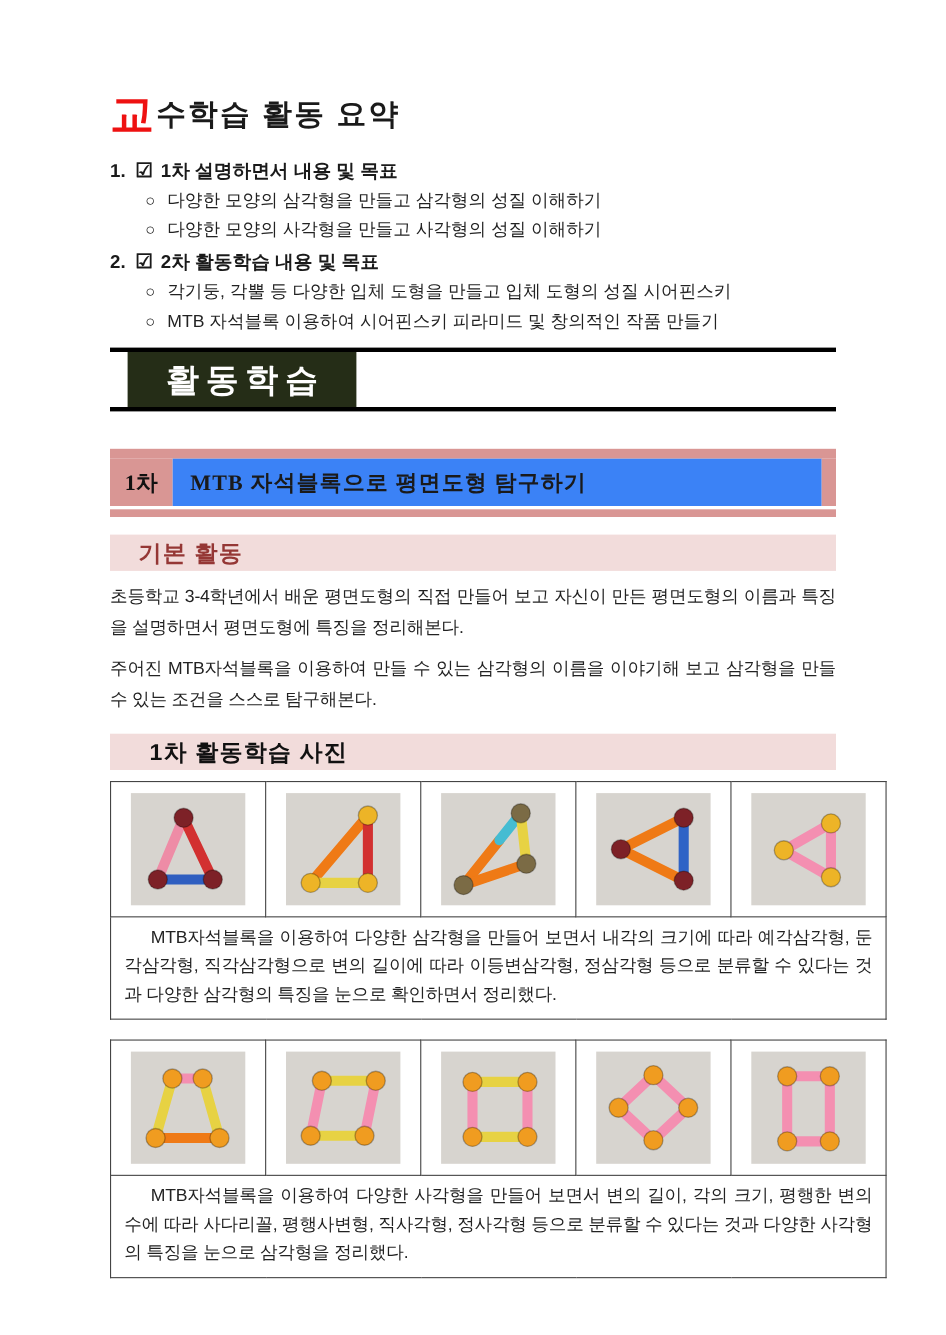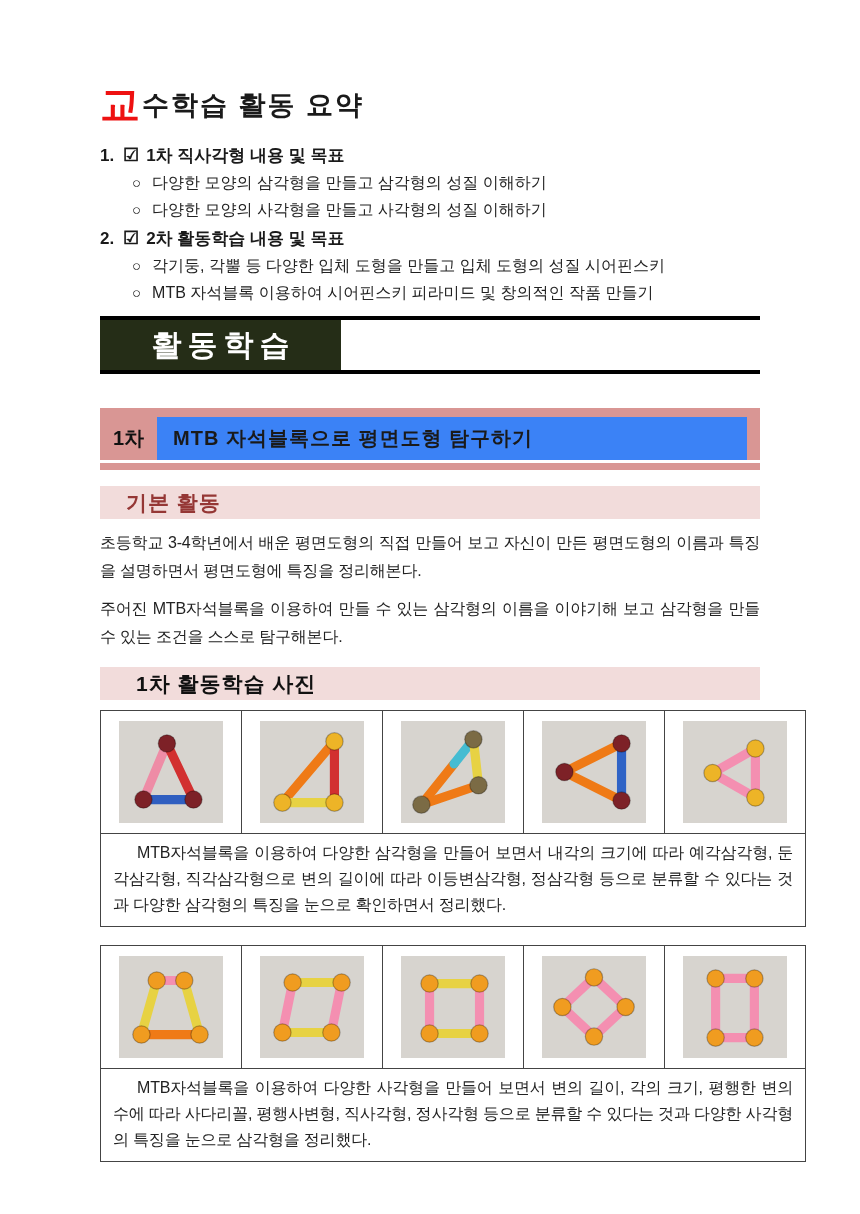--- a/index.html
+++ b/index.html
@@ -10,24 +10,24 @@
   .t-first{color:var(--accent-red,#ee1111);font-size:40px;line-height:1;vertical-align:-4px;font-weight:bold;}
 
   .summary{margin:0 0 8px;}
   .sum-head{font-weight:bold;font-size:17px;line-height:27px;display:flex;gap:7px;align-items:baseline;margin-top:2px;}
   .num{min-width:16px;}
   .chk{font-size:18px;}
   .sum-item{font-size:16px;line-height:27px;padding-left:32px;display:flex;gap:11px;align-items:baseline;color:#222;}
   .circ{font-size:15px;}
 
   .banner{margin-top:10px;border-top:4px solid #000;border-bottom:4px solid #000;}
-  .banner-box{width:241px;height:50px;background:var(--banner-bg,#252d17);color:#fff;font-size:30px;
-    font-weight:bold;display:flex;align-items:center;justify-content:center;letter-spacing:6px;padding-left:6px;box-sizing:border-box;}
-
-  .session{margin-top:34px;}
+  .banner-box{width:208px;height:50px;background:var(--banner-bg,#252d17);color:#fff;font-size:30px;
+    font-weight:bold;display:flex;align-items:center;justify-content:center;letter-spacing:6px;padding-left:6px;box-sizing:border-box;margin-left:16px;}
+
+  .session{margin-top:34px;font-family:Liberation Serif, serif;}
   .sh-top{height:9px;background:var(--header-pink,#d99694);}
   .sh-row{display:flex;height:43px;}
   .sh-badge{width:57px;background:var(--header-pink,#d99694);display:flex;align-items:center;justify-content:center;
     font-weight:bold;font-size:20px;color:#111;}
   .sh-title{flex:1;background:#3b82f6;display:flex;align-items:center;padding-left:16px;font-weight:bold;font-size:20px;letter-spacing:1px;}
   .sh-right{width:13px;background:var(--header-pink,#d99694);}
   .sh-gap{height:3px;background:#fff;}
   .sh-bottom{height:7px;background:var(--header-pink,#d99694);}
 
   .band{height:33px;background:var(--band-pink,#f2dcdb);display:flex;align-items:center;padding-left:26px;
@@ -50,21 +50,21 @@
 
 <div class="page">
 
   <h1 class="title"><span class="t-first">교</span><span>수학습 활동 요약</span></h1>
 
   <div class="summary">
     <div class="sum-group">
       <div class="sum-head">
         <span class="num">1.</span>
         <span class="chk">☑</span>
-        <span>1차 직사각형 내용 및 목표</span>
+        <span>1차 설명하면서 내용 및 목표</span>
       </div>
       <div class="sum-item">
         <span class="circ">○</span>
         <span>다양한 모양의 삼각형을 만들고 삼각형의 성질 이해하기</span>
       </div>
       <div class="sum-item">
         <span class="circ">○</span>
         <span>다양한 모양의 사각형을 만들고 사각형의 성질 이해하기</span>
       </div>
     </div>

